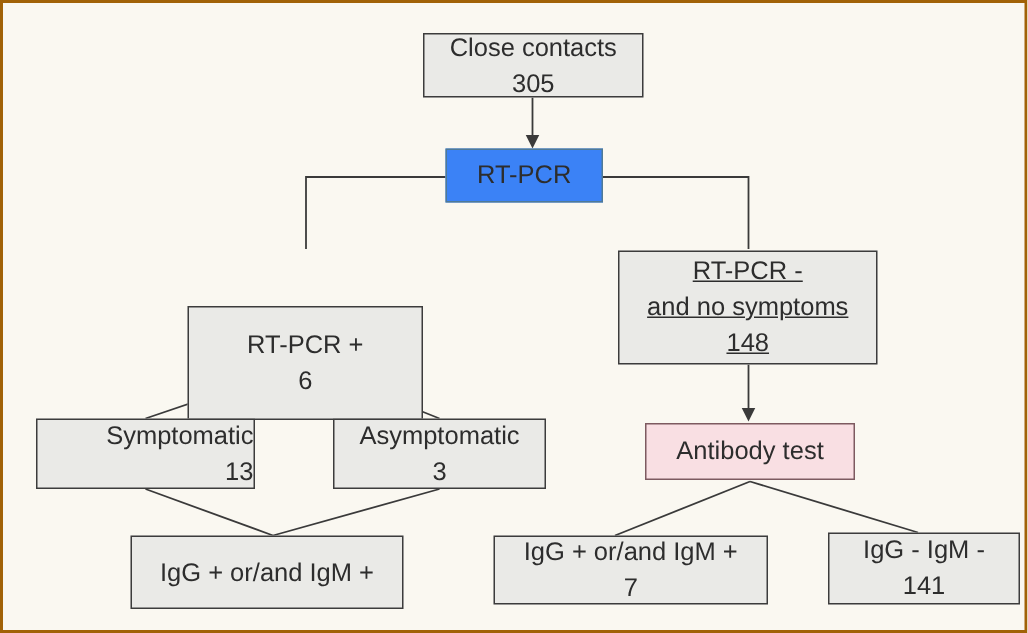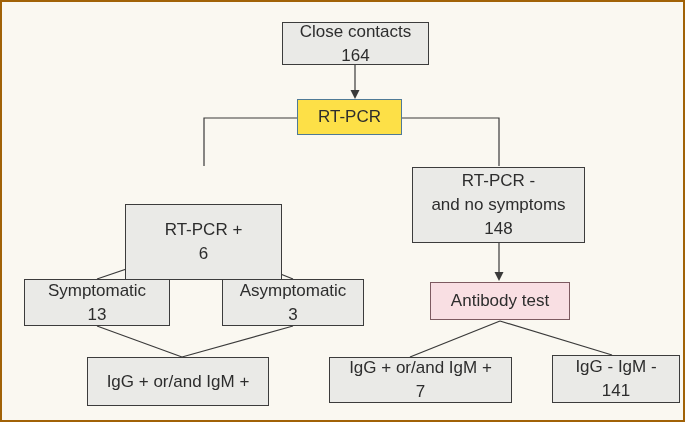--- a/index.html
+++ b/index.html
@@ -27,21 +27,21 @@
     font-size: 17px;
     line-height: 1.4;
     text-align: center;
     display: flex;
     flex-direction: column;
     align-items: center;
     justify-content: center;
     white-space: nowrap;
   }
   .node.blue {
-    background: #fde047;
+    background: #3b82f6;
     border-color: #4f7a96;
   }
   .node.pink {
     background: #f9dfe3;
     border-color: #7d5a60;
   }
 </style>
 </head>
 <body>
 
@@ -61,39 +61,39 @@
       <line x1="498" y1="319" x2="610" y2="353"></line>
     </g>
     <g fill="#3a3a3a" stroke="none">
       <polygon points="353,97 348.5,88 357.5,88"></polygon>
       <polygon points="497,279 492.5,270 501.5,270"></polygon>
     </g>
   </svg>
 
   <div class="node" style="left:280px; top:20px; width:147px; height:43px;">
     <div>Close contacts</div>
-    <div>164</div>
+    <div>305</div>
   </div>
 
   <div class="node blue" style="left:295px; top:97px; width:105px; height:36px;">
     <div>RT-PCR</div>
   </div>
 
   <div class="node" style="left:123px; top:165px; width:157px; height:76px;margin-top:37px;">
     <div>RT-PCR +</div>
     <div>6</div>
   </div>
 
-  <div class="node" style="left:410px; top:165px; width:173px; height:76px;">
+  <div class="node" style="left:410px; top:165px; width:173px; height:76px;text-decoration:underline;">
     <div>RT-PCR -</div>
     <div>and no symptoms</div>
     <div>148</div>
   </div>
 
-  <div class="node" style="left:22px; top:277px; width:146px; height:47px;">
+  <div class="node" style="left:22px; top:277px; width:146px; height:47px;align-items:flex-end;">
     <div>Symptomatic</div>
     <div>13</div>
   </div>
 
   <div class="node" style="left:220px; top:277px; width:142px; height:47px;">
     <div>Asymptomatic</div>
     <div>3</div>
   </div>
 
   <div class="node pink" style="left:428px; top:280px; width:140px; height:38px;">

